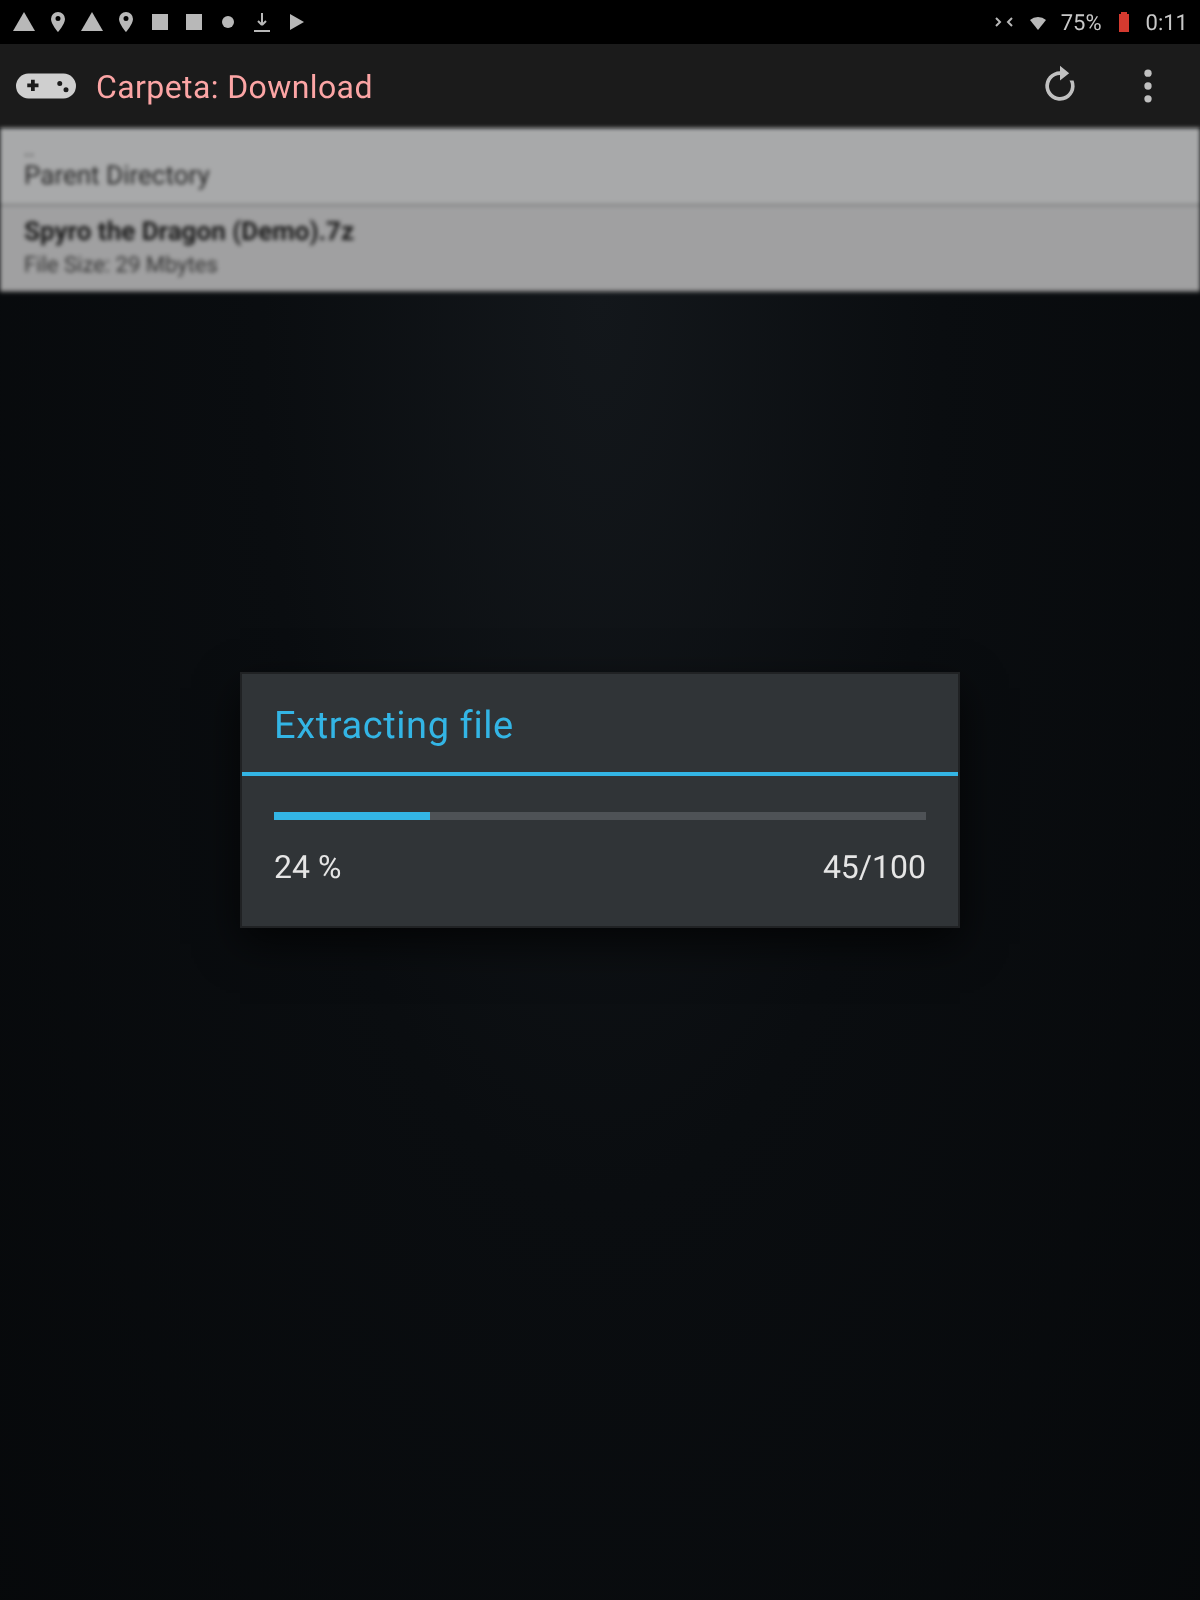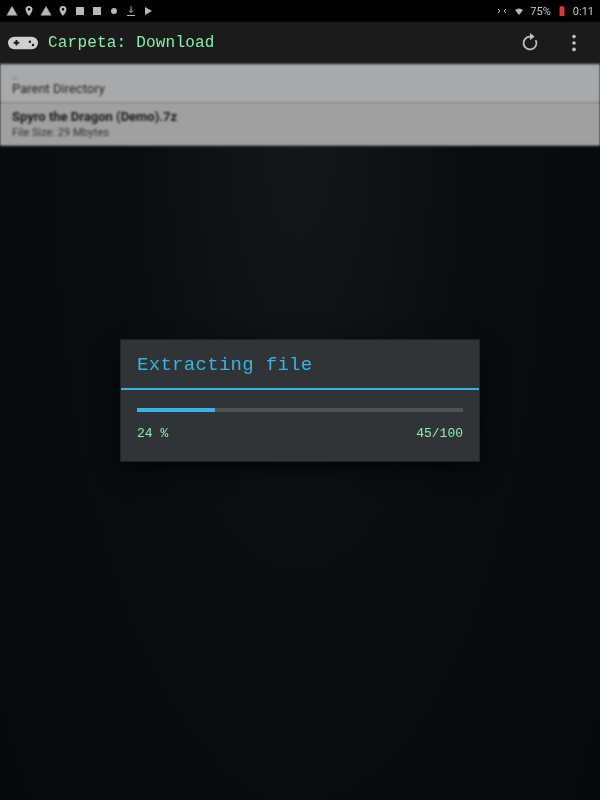--- a/index.html
+++ b/index.html
@@ -25,21 +25,21 @@
   .action-bar {
     height: 42px;
     background: #1b1b1b;
     display: flex;
     align-items: center;
     padding: 0 8px;
     color: #e8e8e8;
   }
   .action-bar .app-icon { width: 30px; height: 30px; margin-right: 10px; display: inline-flex; align-items: center; }
   .action-bar .app-icon svg { width: 30px; height: 30px; fill: #cfcfcf; }
-  .action-bar .title { font-size: 16px; letter-spacing: .2px; color: #86efac; font-family: Liberation Mono, monospace; }
+  .action-bar .title { font-size: 16px; letter-spacing: .2px; color: #fca5a5; }
   .action-bar .actions { margin-left: auto; display: flex; gap: 20px; align-items: center; padding-right: 6px; }
   .action-bar .actions .a-icon { width: 24px; height: 24px; display: inline-flex; align-items: center; justify-content: center; cursor: pointer; }
   .action-bar .actions .a-icon svg { width: 22px; height: 22px; fill: #c0c0c0; }
 
   
   .list {
     background: #0c0e10;
     filter: blur(1.1px) brightness(.85);
   }
   .row {
@@ -60,21 +60,20 @@
   }
 
   
   .overlay {
     position: absolute;
     top: 0; left: 0; right: 0; bottom: 0;
     display: flex;
     align-items: center;
     justify-content: center;
     pointer-events: none;
-    font-family: Liberation Mono, monospace;
   }
   .dialog {
     width: 360px;
     background: #303437;
     border: 1px solid #202224;
     box-shadow: 0 8px 20px rgba(0,0,0,.7);
     pointer-events: auto;
   }
   .dialog .dlg-title {
     padding: 14px 16px 12px;
@@ -90,22 +89,22 @@
     position: relative;
     margin-bottom: 14px;
   }
   .prog-fill {
     height: 100%;
     background: #33b5e5;
   }
   .prog-labels {
     display: flex;
     justify-content: space-between;
-    font-size: 13px;
-    color: #86efac;
+    font-size: 16px;
+    color: #e5e5e5;
     align-items: center;
   }
 
   .stage {
     position: relative;
     width: 600px;
     height: 800px;
     overflow: hidden;
   }
 </style>

